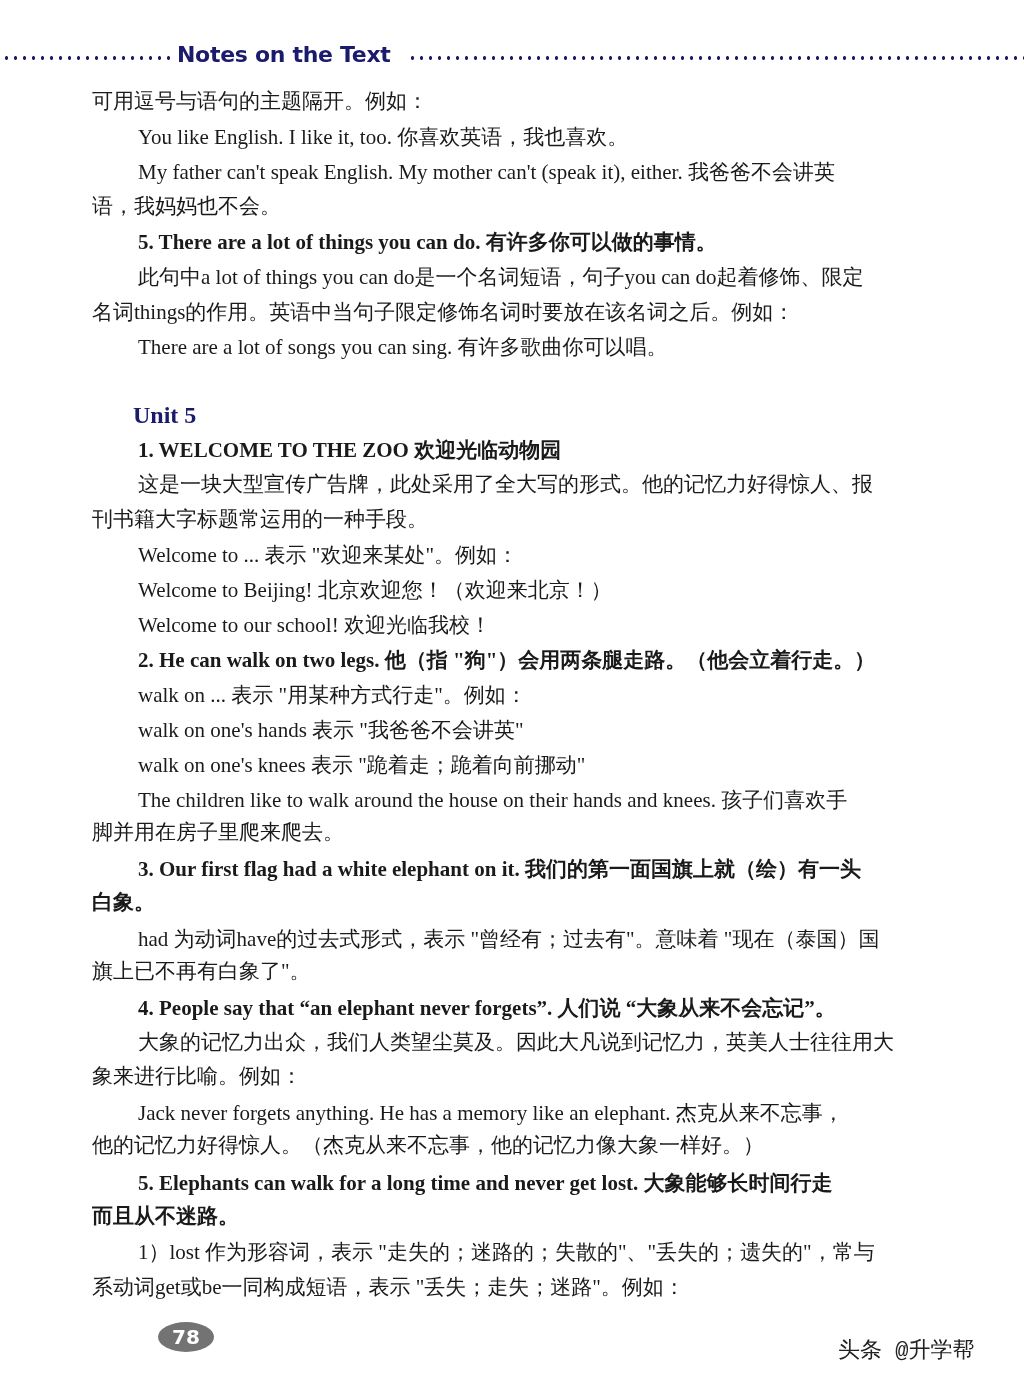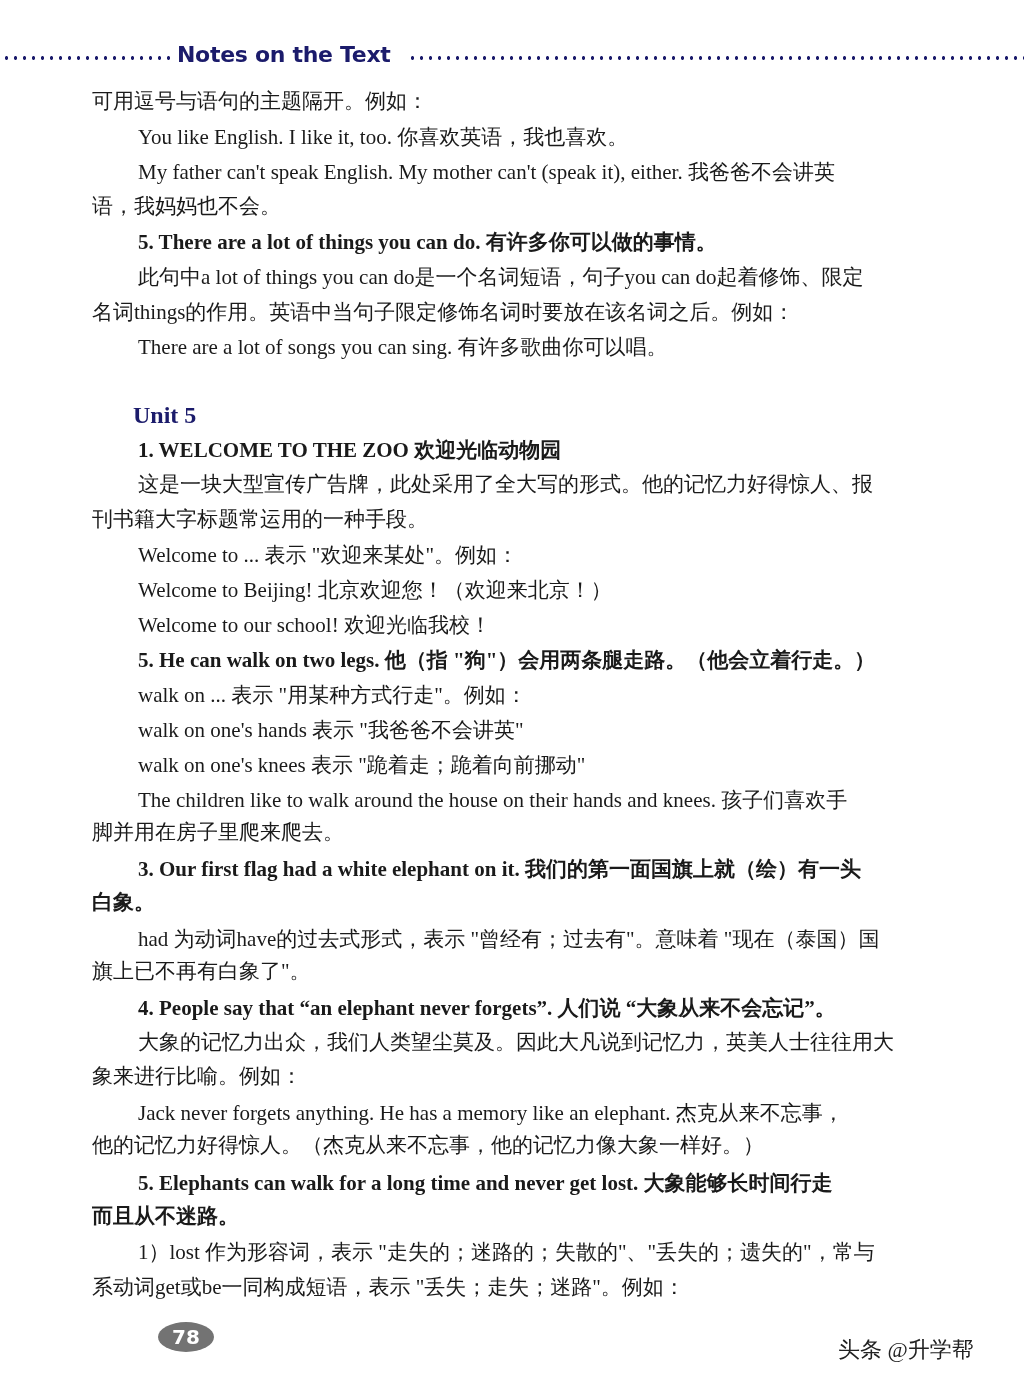--- a/index.html
+++ b/index.html
@@ -15,21 +15,21 @@
                   font-weight: bold; font-size: 22px; color: #1b1b6b; letter-spacing: -0.3px; }
   .content { position: absolute; left: 0; top: 0; width: 1024px; }
   .line { position: absolute; font-size: 21px; line-height: 26px; white-space: nowrap; }
   .ind { left: 138px; }
   .flush { left: 92px; }
   .bold { font-weight: bold; }
   .unit { position: absolute; left: 92px; font-size: 24px; color: #1b1b6b; font-weight: bold; margin-left: 41px; }
   .page-badge { position: absolute; left: 158px; top: 1322px; width: 56px; height: 30px; border-radius: 50%;
                 background: #737373; color: #fff; font-family: "DejaVu Sans", sans-serif; font-weight: bold;
                 font-size: 20px; text-align: center; line-height: 30px; }
-  .watermark { position: absolute; left: 838px; top: 1335px; font-family: Liberation Serif, serif;
+  .watermark { position: absolute; left: 838px; top: 1335px; font-family: Liberation Mono, monospace;
                font-size: 22px; color: #222; }
 </style>
 </head>
 <body>
 
 <div class="header">
   <div class="dots left"></div>
   <div class="header-title">Notes on the Text</div>
   <div class="dots right"></div>
 </div>
@@ -47,21 +47,21 @@
 
   <div class="unit" style="top:402px">Unit 5</div>
 
   <div class="line ind bold" style="top:437px">1.  WELCOME TO THE ZOO 欢迎光临动物园</div>
   <div class="line ind" style="top:471px">这是一块大型宣传广告牌，此处采用了全大写的形式。他的记忆力好得惊人、报</div>
   <div class="line flush" style="top:506px">刊书籍大字标题常运用的一种手段。</div>
   <div class="line ind" style="top:542px">Welcome to ... 表示 "欢迎来某处"。例如：</div>
   <div class="line ind" style="top:577px">Welcome to Beijing! 北京欢迎您！（欢迎来北京！）</div>
   <div class="line ind" style="top:612px">Welcome to our school! 欢迎光临我校！</div>
 
-  <div class="line ind bold" style="top:647px">5.  He can walk on two legs. 他（指 "狗"）会用两条腿走路。（他会立着行走。）</div>
+  <div class="line ind bold" style="top:647px">2.  He can walk on two legs. 他（指 "狗"）会用两条腿走路。（他会立着行走。）</div>
   <div class="line ind" style="top:682px">walk on ... 表示 "用某种方式行走"。例如：</div>
   <div class="line ind" style="top:717px">walk on one's hands 表示 "我爸爸不会讲英"</div>
   <div class="line ind" style="top:752px">walk on one's knees 表示 "跪着走；跪着向前挪动"</div>
   <div class="line ind" style="top:787px">The children like to walk around the house on their hands and knees. 孩子们喜欢手</div>
   <div class="line flush" style="top:819px">脚并用在房子里爬来爬去。</div>
 
   <div class="line ind bold" style="top:856px">3.  Our first flag had a white elephant on it. 我们的第一面国旗上就（绘）有一头</div>
   <div class="line flush bold" style="top:889px">白象。</div>
   <div class="line ind" style="top:926px">had 为动词have的过去式形式，表示 "曾经有；过去有"。意味着 "现在（泰国）国</div>
   <div class="line flush" style="top:958px">旗上已不再有白象了"。</div>

